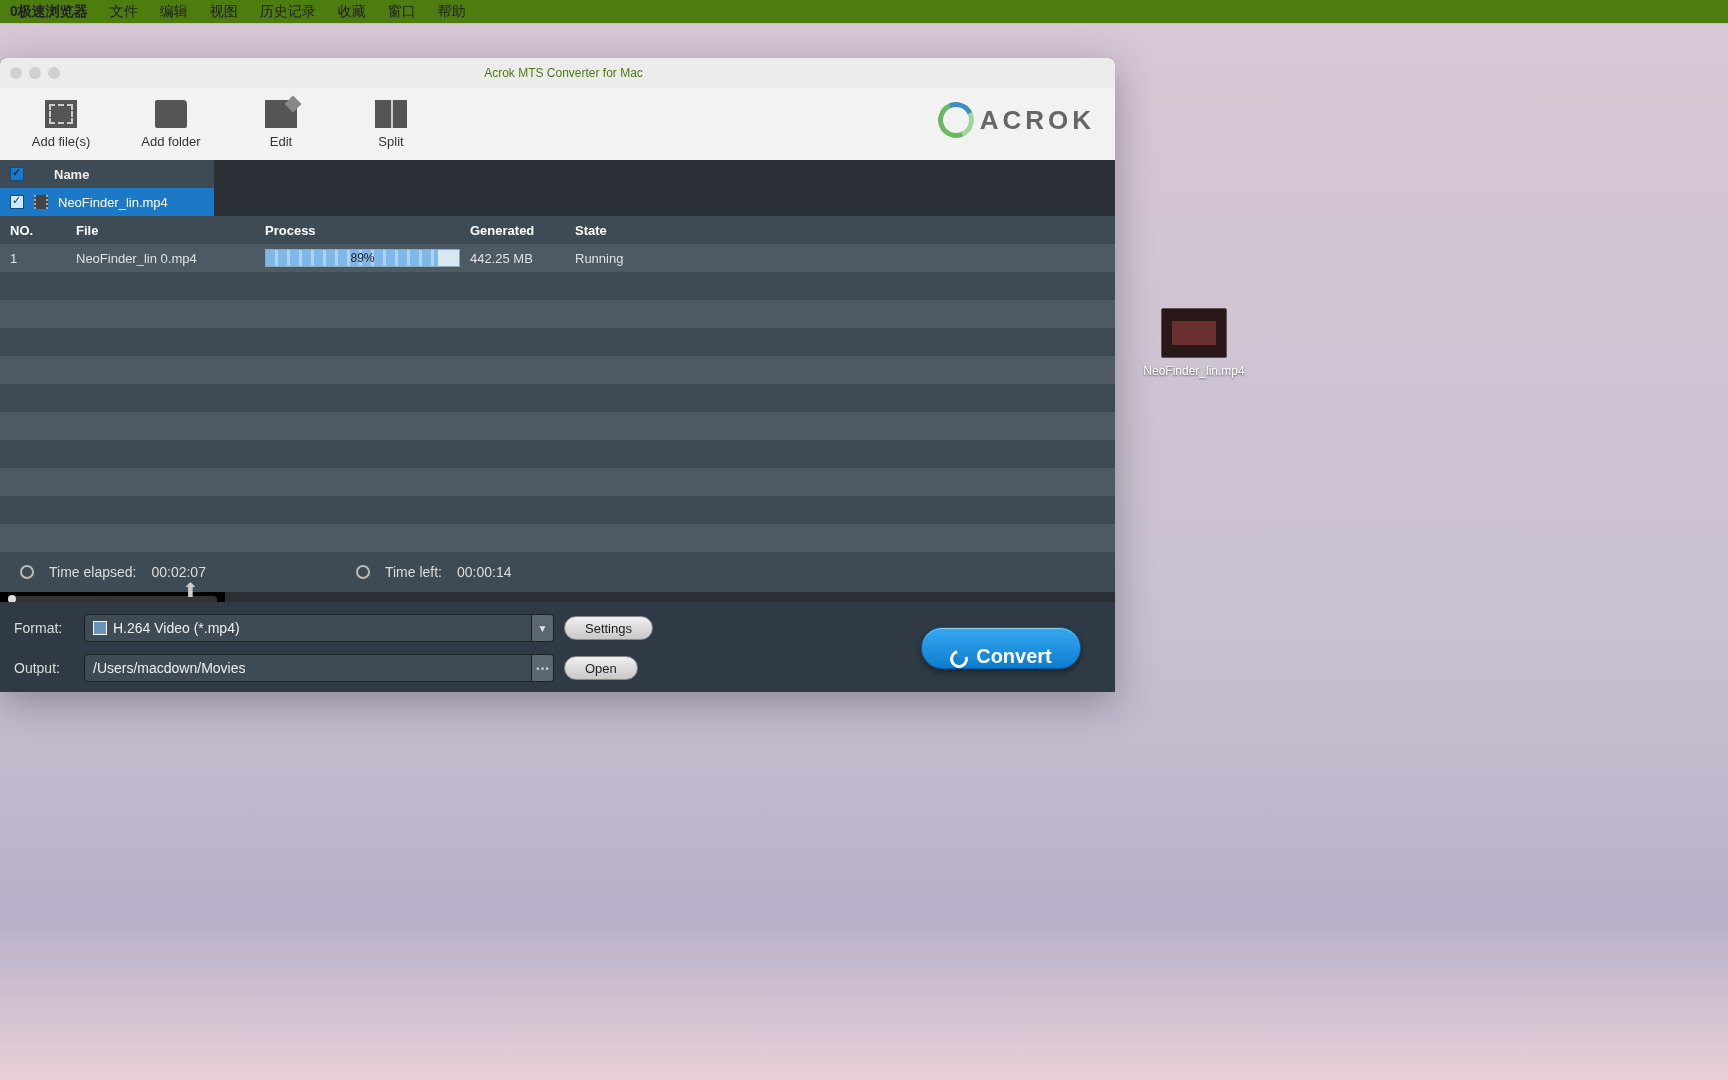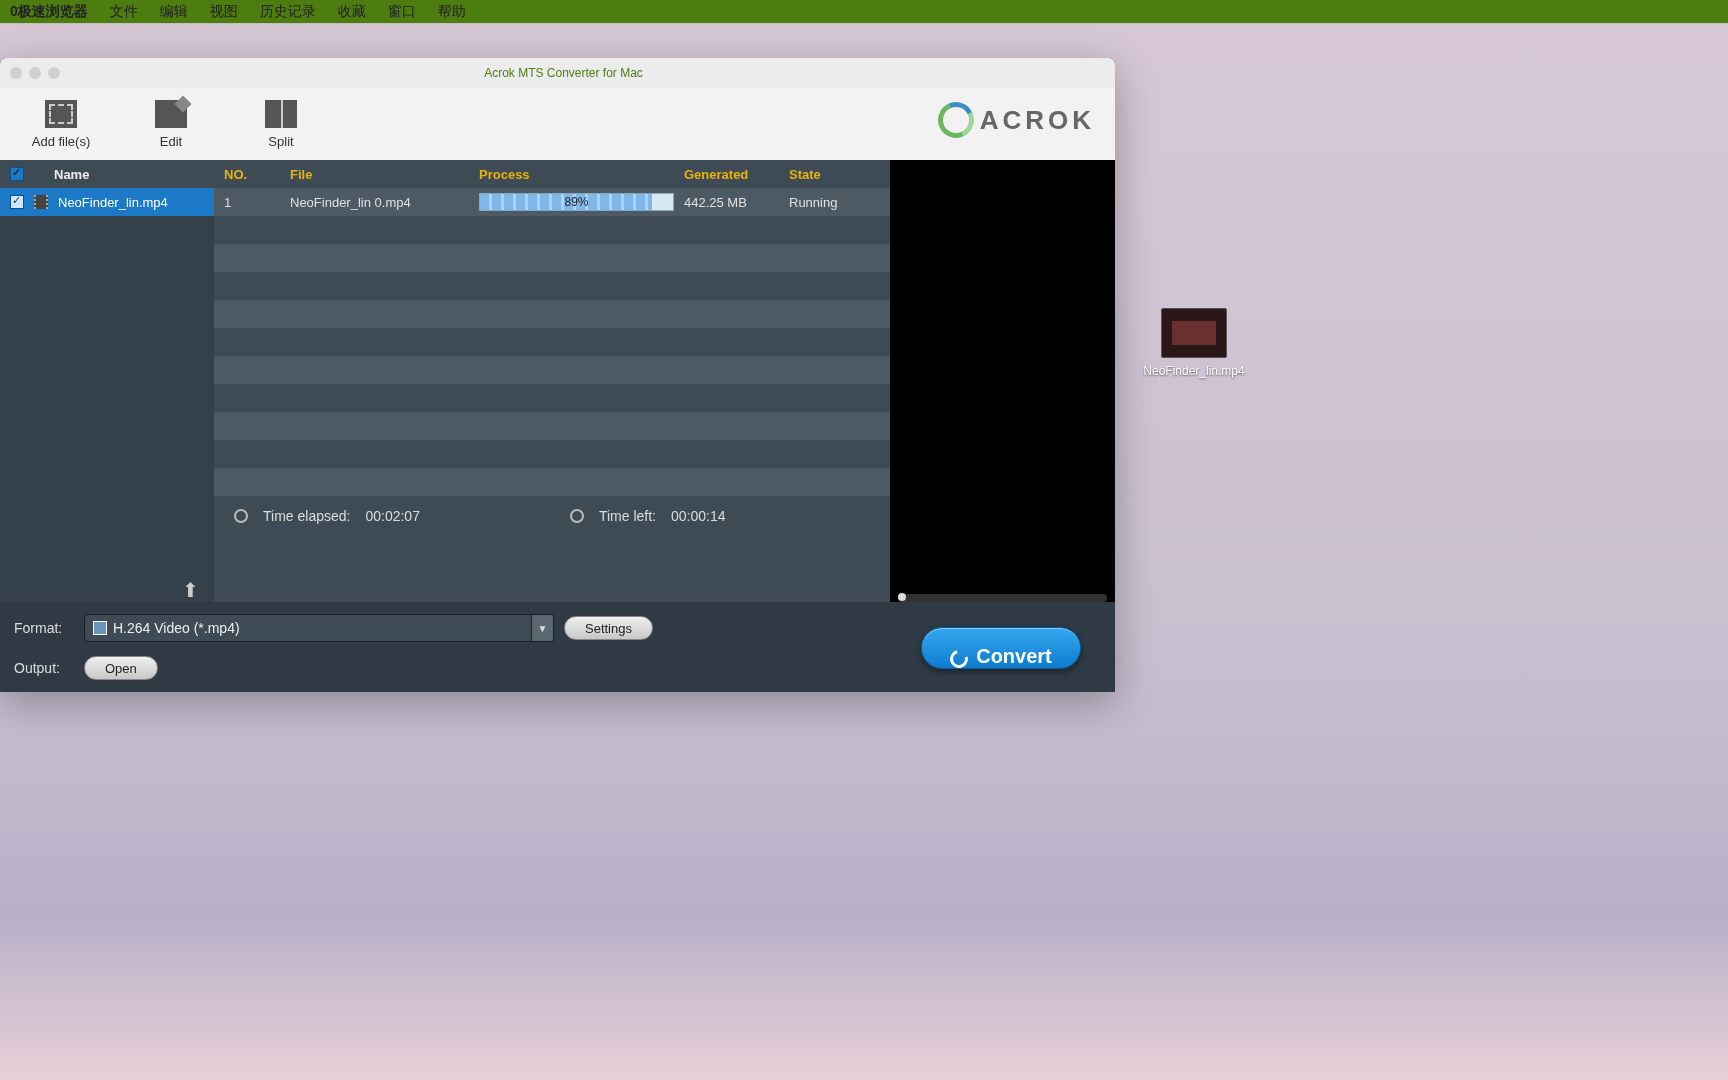--- a/index.html
+++ b/index.html
@@ -25,31 +25,31 @@
 .ticon.addfile::after { content:""; position:absolute; inset:4px; border:2px dashed #ccc; }
 .ticon.addfolder { background:#555; border-radius:2px 4px 2px 2px; }
 .ticon.edit { background:#555; position:relative; }
 .ticon.edit::after { content:""; position:absolute; right:-2px; top:-2px; width:12px; height:12px; background:#888; transform:rotate(45deg); }
 .ticon.split { background:#555; position:relative; }
 .ticon.split::before { content:""; position:absolute; left:50%; top:0; bottom:0; width:2px; background:#ccc; }
 .logo { position:absolute; right:20px; top:14px; display:flex; align-items:center; gap:6px; font-weight:600; font-size:26px; color:#666; letter-spacing:4px; }
 .logo .swirl { width:36px; height:36px; border-radius:50%; border:5px solid #6cb860; border-top-color:#3b8fc4; border-right-color:#a0d49c; transform:rotate(20deg); }
 
 
-.content { display:flex; height:446px; }
+.content { display:flex; height:446px;flex-direction:column; }
 .leftlist { width:214px; background:#34404a; }
 .lhdr { height:28px; background:#3e4a54; display:flex; align-items:center; padding-left:10px; font-size:13px; color:#eee; font-weight:600; gap:30px; }
 .lhdr .chk { width:14px; height:14px; background:#1b79c7; border:1px solid #0d4f85; position:relative; }
 .lrow { height:28px; background:#1b79c7; display:flex; align-items:center; padding-left:10px; font-size:13px; color:#fff; gap:10px; }
 .lrow .chk { width:14px; height:14px; background:#d0e8ff; border:1px solid #0d4f85; position:relative; }
 .lrow .chk::after,.lhdr .chk::after { content:"✓"; position:absolute; left:1px; top:-2px; font-size:11px; color:#0a3050; }
 .lrow .film { width:14px; height:14px; background:#444; border-left:2px dotted #aaa; border-right:2px dotted #aaa; }
 
 .maintable { flex:1; background:#3e4a54; position:relative; }
-.mhdr { height:28px; background:#3e4a54; display:flex; align-items:center; font-size:13px; color:#eab308; font-weight:600; }
+.mhdr { height:28px; background:#3e4a54; display:flex; align-items:center; font-size:13px; color:#ffffff; font-weight:600; }
 .col-no { width:50px; padding-left:10px; }
 .col-file { width:215px;padding-left:26px; }
 .col-proc { width:205px; }
 .col-gen { width:105px; }
 .col-state { flex:1; }
 .mrow { height:28px; display:flex; align-items:center; font-size:13px; color:#e0e0e0; }
 .stripe .mrow:nth-child(odd){ background:#4d5963; }
 .stripe .mrow:nth-child(even){ background:#3e4a54; }
 .prog { width:195px; height:18px; background:#d8e8f0; border:1px solid #88a8c0; display:flex; align-items:center; justify-content:center; font-size:12px; color:#222; position:relative; overflow:hidden; }
 .prog .fill { position:absolute; left:0; top:0; bottom:0; background:repeating-linear-gradient(90deg,#7fb8e8 0 9px,#a8d4f8 9px 12px); }
@@ -112,20 +112,24 @@
         <div></div>
         <div></div>
       </div>
     <div class="title">Acrok MTS Converter for Mac</div>
   </div>
 
   <div class="toolbar">
     <div class="toolbtn">
       <div class="ticon addfile"></div>
       <span>Add file(s)</span>
+    </div>
+    <div class="toolbtn">
+      <div class="ticon addfolder"></div>
+      <span>Add folder</span>
     </div>
     <div class="toolbtn">
       <div class="ticon edit"></div>
       <span>Edit</span>
     </div>
     <div class="toolbtn">
       <div class="ticon split"></div>
       <span>Split</span>
     </div>
     <div class="logo">
@@ -203,20 +207,26 @@
     <div class="fld">
       <div class="box">
           <div class="disk"></div>
           <span>H.264 Video (*.mp4)</span>
         </div>
       <div class="drop">▼</div>
     </div>
     <div class="pillbtn" style="justify-self:start">Settings</div>
 
     <div>Output:</div>
+    <div class="fld">
+      <div class="box">
+          <span>/Users/macdown/Movies</span>
+        </div>
+      <div class="dots">⋯</div>
+    </div>
     <div class="pillbtn" style="justify-self:start">Open</div>
 
     <div class="convert">
       <div class="cycle"></div>
       <span>Convert</span>
     </div>
   </div>
 </div>
 
 </body></html>

